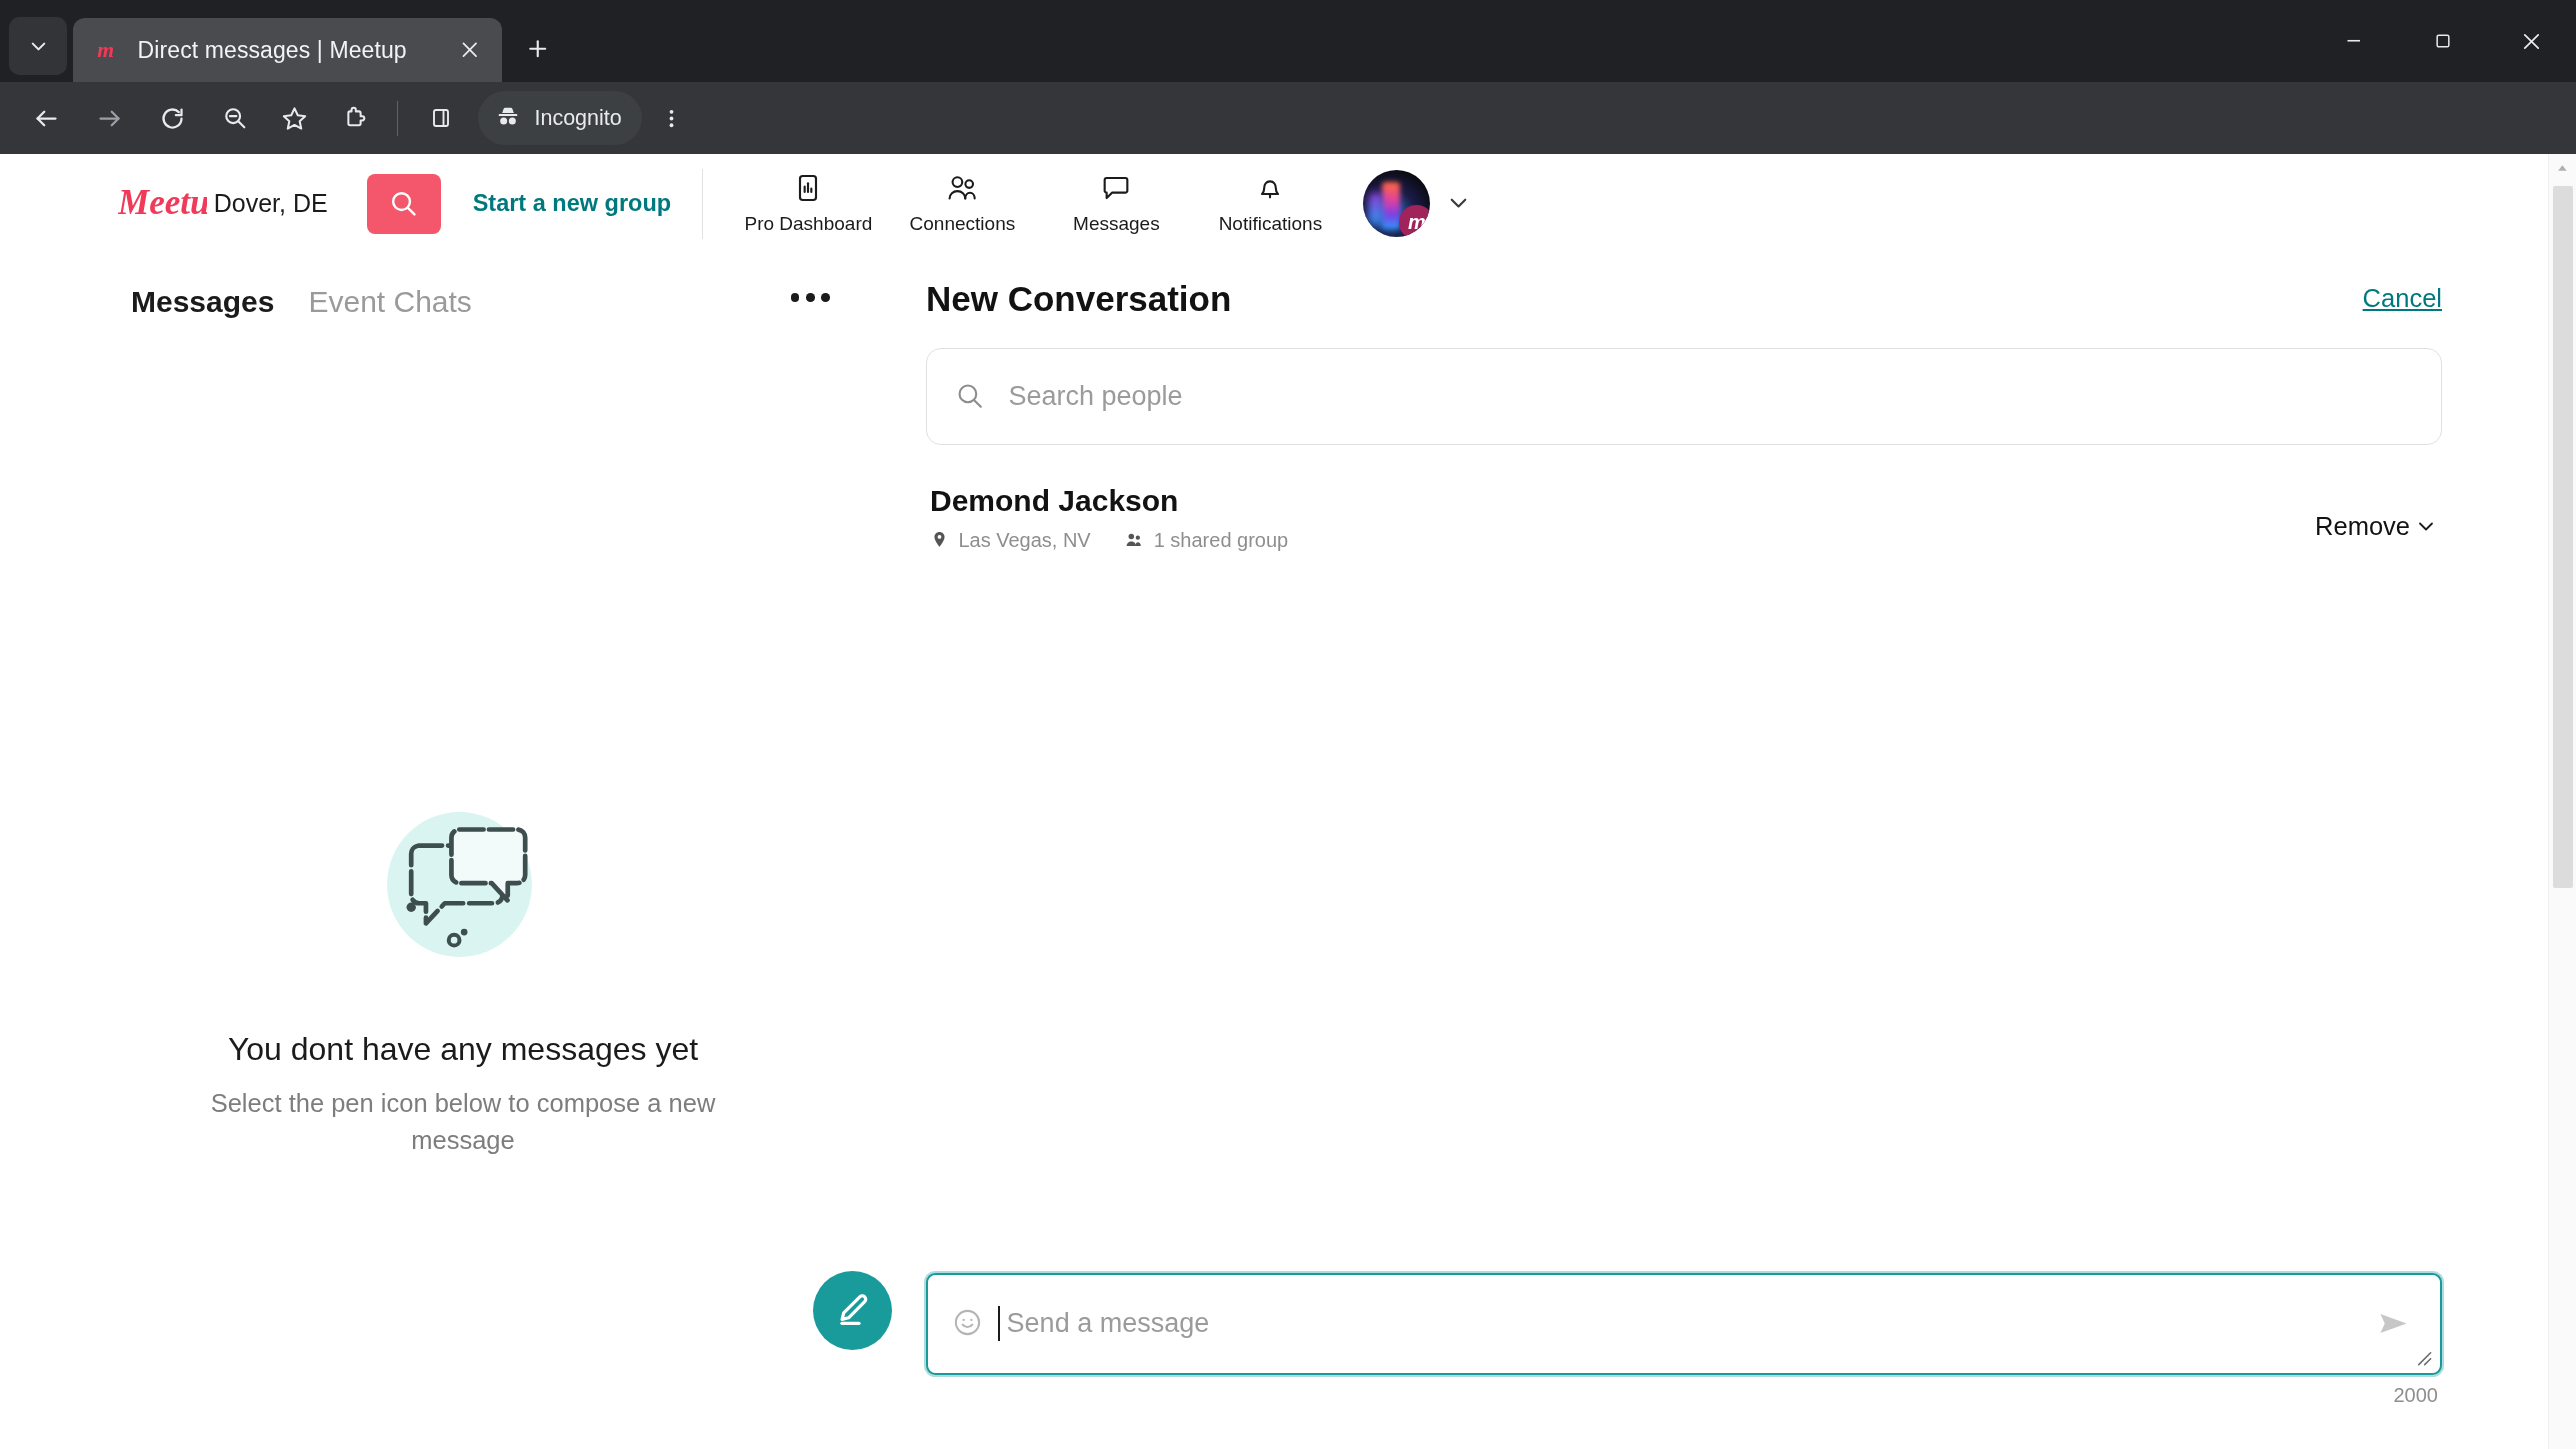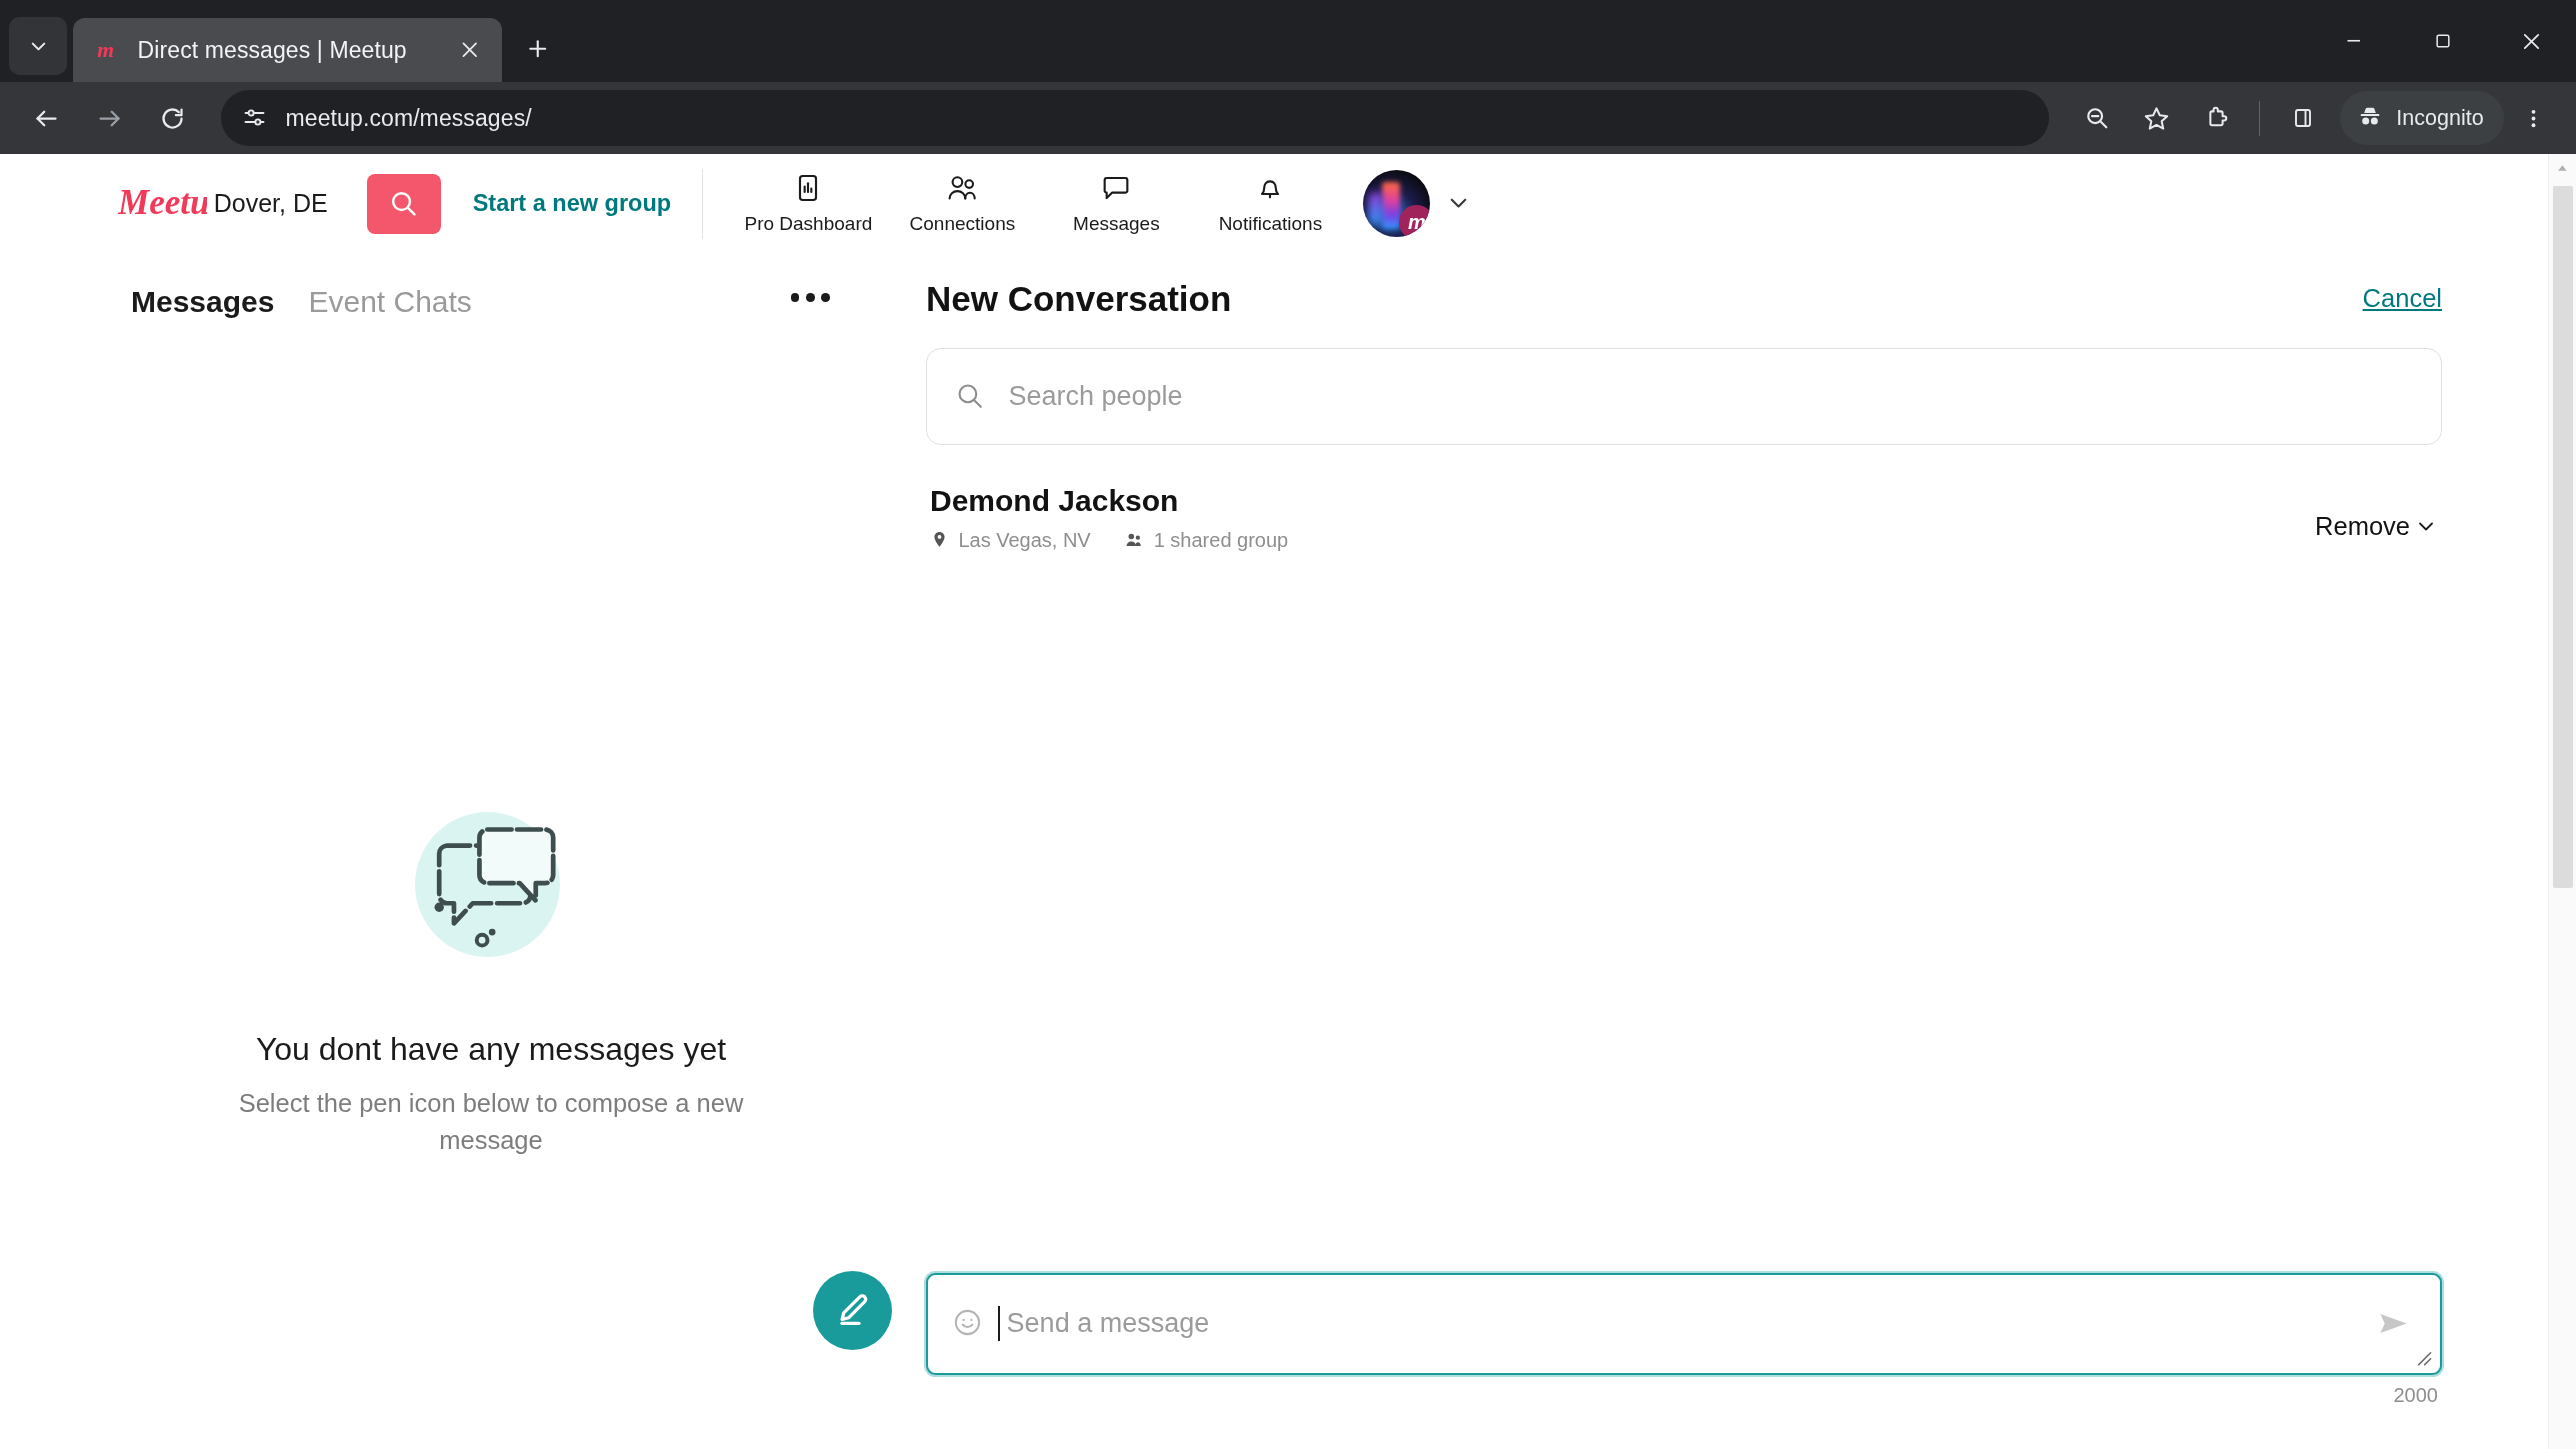--- a/index.html
+++ b/index.html
@@ -105,21 +105,20 @@
   .tabs-row { display:flex; align-items:center; padding: 32px 60px 0 131px; gap: 0; }
   .tab-msgs { font-size: 30px; font-weight: 700; color:#1b1b1b; }
   .tab-chats { font-size: 30px; color:#9a9a9a; margin-left: 34px; }
   .dots-menu { margin-left: auto; margin-right: 36px; display:flex; gap:6.7px; align-items:center; padding-bottom: 9.4px;}
   .dot { width: 8.7px; height: 8.7px; border-radius:50%; background:#1b1b1b; }
 
   .empty-state {
     position:absolute; left: 0; top: 0; width: 100%;
     display:flex; flex-direction:column; align-items:center;
     padding-top: 543px;
-    margin-left: 28px;
   }
   .empty-illus { width: 177px; height: 177px; position: relative; }
   .empty-title { font-size: 32px; color:#1b1b1b; margin-top: 58px; }
   .empty-sub { font-size: 25.5px; color:#7d7d7d; text-align:center; line-height: 1.45; margin-top: 17.4px; width: 510px; }
 
   .fab {
     position:absolute; left: 813px; bottom: 99px; width: 79px; height: 79px;
     border-radius: 50%; background:#1a9b9b; display:flex; align-items:center; justify-content:center;
   }
 
@@ -235,31 +234,20 @@
           <polyline points="14 6 20 12 14 18"></polyline>
         </svg>
     </div>
     <div class="nav-btn">
       <svg width="27" height="27" viewBox="0 0 24 24" fill="none" stroke="#e8eaed" stroke-width="2" stroke-linecap="round" stroke-linejoin="round">
           <path d="M20 12a8 8 0 1 1-2.4-5.7"></path>
           <polyline points="20 4 20 9 15 9"></polyline>
         </svg>
     </div>
 
-    <div class="omnibox">
-      <span>
-        <svg width="27" height="27" viewBox="0 0 24 24" fill="none" stroke="#e8eaed" stroke-width="1.7" stroke-linecap="round">
-            <line x1="4" y1="8" x2="20" y2="8"></line>
-            <line x1="4" y1="16" x2="20" y2="16"></line>
-            <circle cx="9" cy="8" r="2.3" fill="#35363a"></circle>
-            <circle cx="15" cy="16" r="2.3" fill="#35363a"></circle>
-          </svg>
-      </span>
-      <span class="omnibox-url">meetup.com/messages/</span>
-    </div>
 
     <div class="tb-icon-btn">
       <svg width="25.5" height="25.5" viewBox="0 0 24 24" fill="none" stroke="#e8eaed" stroke-width="2" stroke-linecap="round">
           <circle cx="10.5" cy="10.5" r="6.5"></circle>
           <line x1="15.3" y1="15.3" x2="21" y2="21"></line>
           <line x1="7.5" y1="10.5" x2="13.5" y2="10.5"></line>
         </svg>
     </div>
     <div class="tb-icon-btn">
       <svg width="27" height="27" viewBox="0 0 24 24" fill="none" stroke="#e8eaed" stroke-width="1.8" stroke-linejoin="round">

